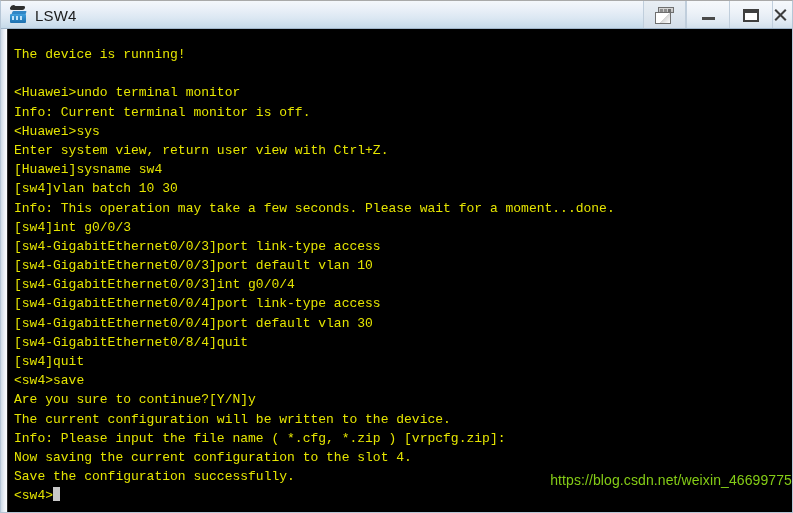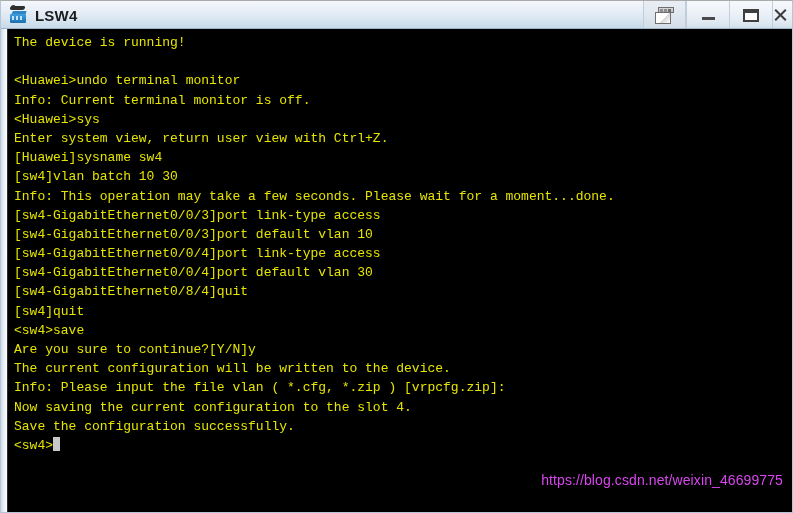--- a/index.html
+++ b/index.html
@@ -62,21 +62,21 @@
     width: 20px;
     height: 20px;
     position: relative;
     flex: 0 0 auto;
     margin-right: 6px;
   }
 
   .title-text {
     font-family: "Liberation Sans", sans-serif;
     font-size: 15px;
-    font-weight: 700;
+    font-weight: 400;
     color: #1b1b1b;
     letter-spacing: 0.2px;
     line-height: 1;
     white-space: nowrap;
   }
 
   .title-spacer { flex: 1 1 auto; height: 100%; }
 
   .win-controls {
     display: flex;
@@ -195,20 +195,21 @@
     border-right: 1px solid #2a2a2a;
   }
 
   .term-screen {
     position: relative;
     flex: 1 1 auto;
     background: #000000;
     padding: 4px 0 0 6px;
     box-sizing: border-box;
     overflow: hidden;
+    margin-top: 12px;
   }
 
   .term-line {
     font-family: "Liberation Mono", "DejaVu Sans Mono", monospace;
     font-size: 13px;
     line-height: 19.2px;
     color: #e5e500;
     white-space: pre;
     letter-spacing: 0px;
     height: 19.2px;
@@ -218,25 +219,25 @@
   .cursor-block {
     display: inline-block;
     width: 7px;
     height: 14px;
     background: #c8c8c8;
     vertical-align: -2px;
   }
 
   .watermark {
     position: absolute;
-    right: 9px;
+    right: 0;
     bottom: 24px;
     font-family: "Liberation Sans", sans-serif;
     font-size: 14px;
-    color: #d946ef;
+    color: #84cc16;
     white-space: nowrap;
     letter-spacing: 0.1px;
   }
 
   
   .sw-icon { position:absolute; inset:0; }
   .sw-icon .body {
     position:absolute; left:1px; top:9px;
     width:16px; height:9px;
     background: linear-gradient(to bottom, #3f9fdd, #1c6fae);
@@ -334,30 +335,32 @@
 
       <div class="term-line">The device is running!</div>
         <div class="term-line blank">&nbsp;</div>
         <div class="term-line">&lt;Huawei&gt;undo terminal monitor</div>
         <div class="term-line">Info: Current terminal monitor is off.</div>
         <div class="term-line">&lt;Huawei&gt;sys</div>
         <div class="term-line">Enter system view, return user view with Ctrl+Z.</div>
         <div class="term-line">[Huawei]sysname sw4</div>
         <div class="term-line">[sw4]vlan batch 10 30</div>
         <div class="term-line">Info: This operation may take a few seconds. Please wait for a moment...done.</div>
+        <div class="term-line">[sw4]int g0/0/3</div>
         <div class="term-line">[sw4-GigabitEthernet0/0/3]port link-type access</div>
         <div class="term-line">[sw4-GigabitEthernet0/0/3]port default vlan 10</div>
+        <div class="term-line">[sw4-GigabitEthernet0/0/3]int g0/0/4</div>
         <div class="term-line">[sw4-GigabitEthernet0/0/4]port link-type access</div>
         <div class="term-line">[sw4-GigabitEthernet0/0/4]port default vlan 30</div>
         <div class="term-line">[sw4-GigabitEthernet0/8/4]quit</div>
         <div class="term-line">[sw4]quit</div>
         <div class="term-line">&lt;sw4&gt;save</div>
         <div class="term-line">Are you sure to continue?[Y/N]y</div>
         <div class="term-line">The current configuration will be written to the device.</div>
-        <div class="term-line">Info: Please input the file vlan ( *.cfg, *.zip ) [vrpcfg.zip]:</div>
+        <div class="term-line">Info: Please input the file name ( *.cfg, *.zip ) [vrpcfg.zip]:</div>
         <div class="term-line">Now saving the current configuration to the slot 4.</div>
         <div class="term-line">Save the configuration successfully.</div>
         <div class="term-line"><span>&lt;sw4&gt;</span><span class="cursor-block"></span></div>
         <div class="watermark">https://blog.csdn.net/weixin_46699775</div>
     </div>
 
   </div>
 </div>
 
 </body></html>

